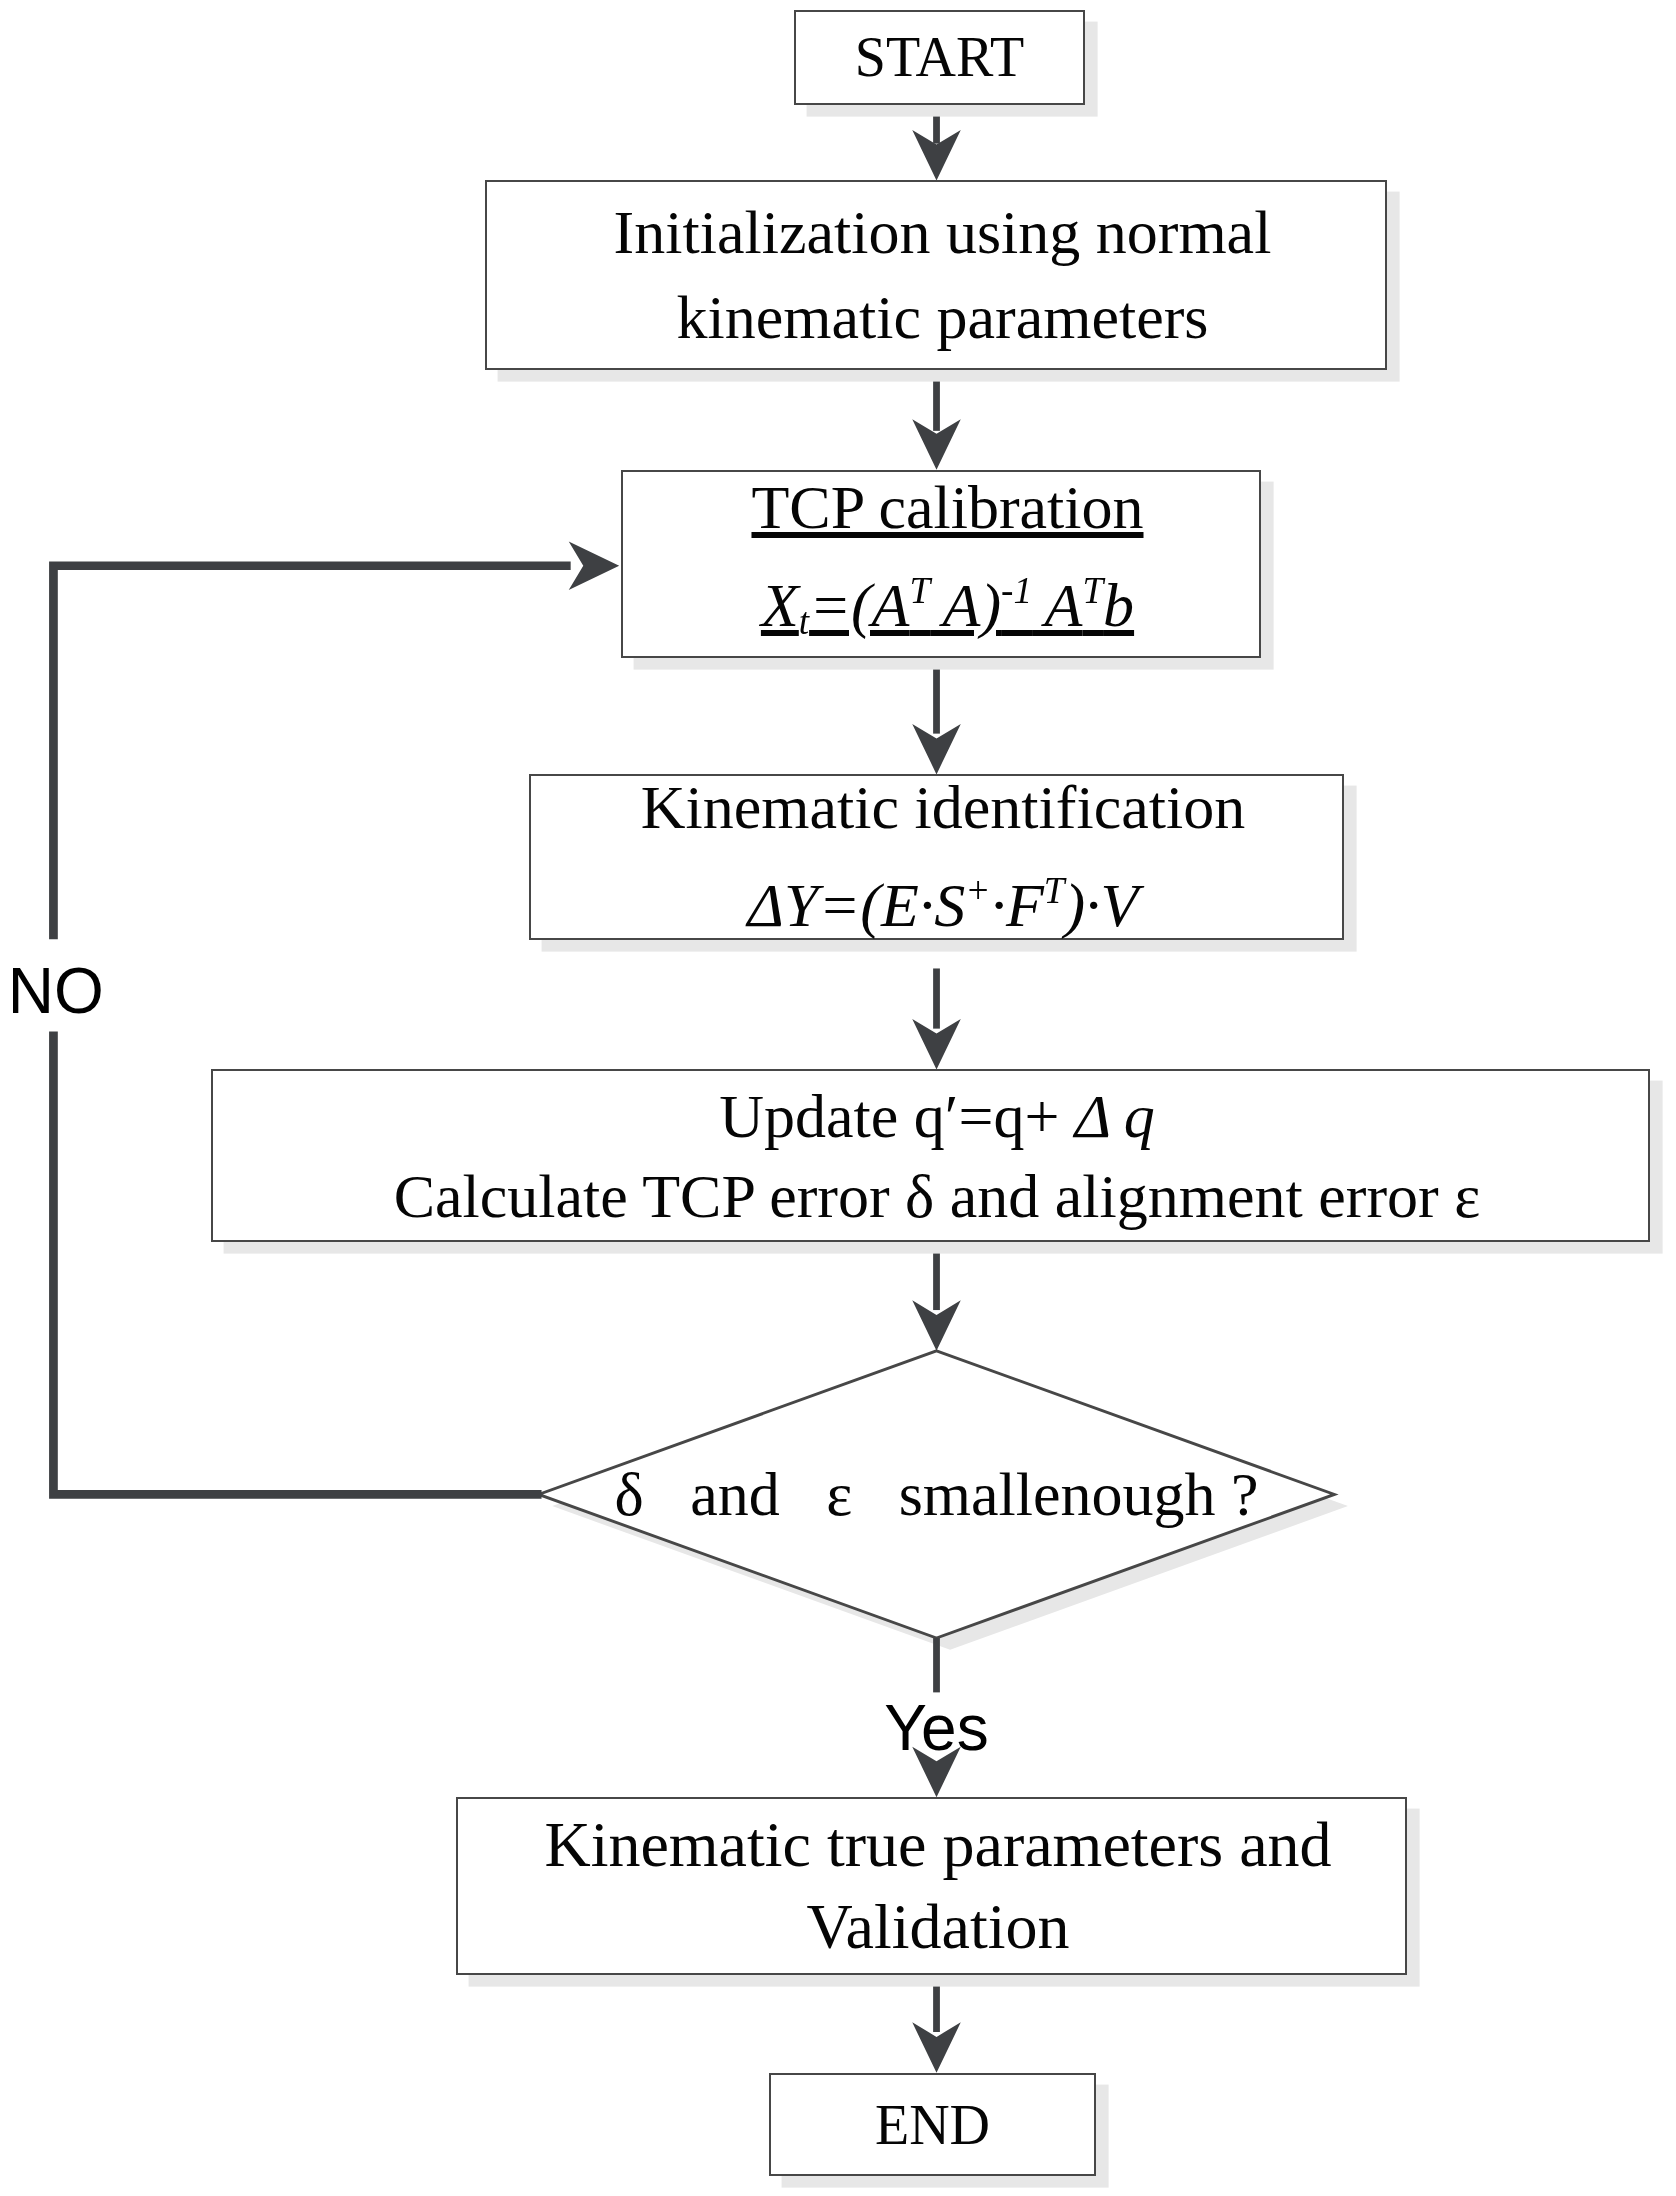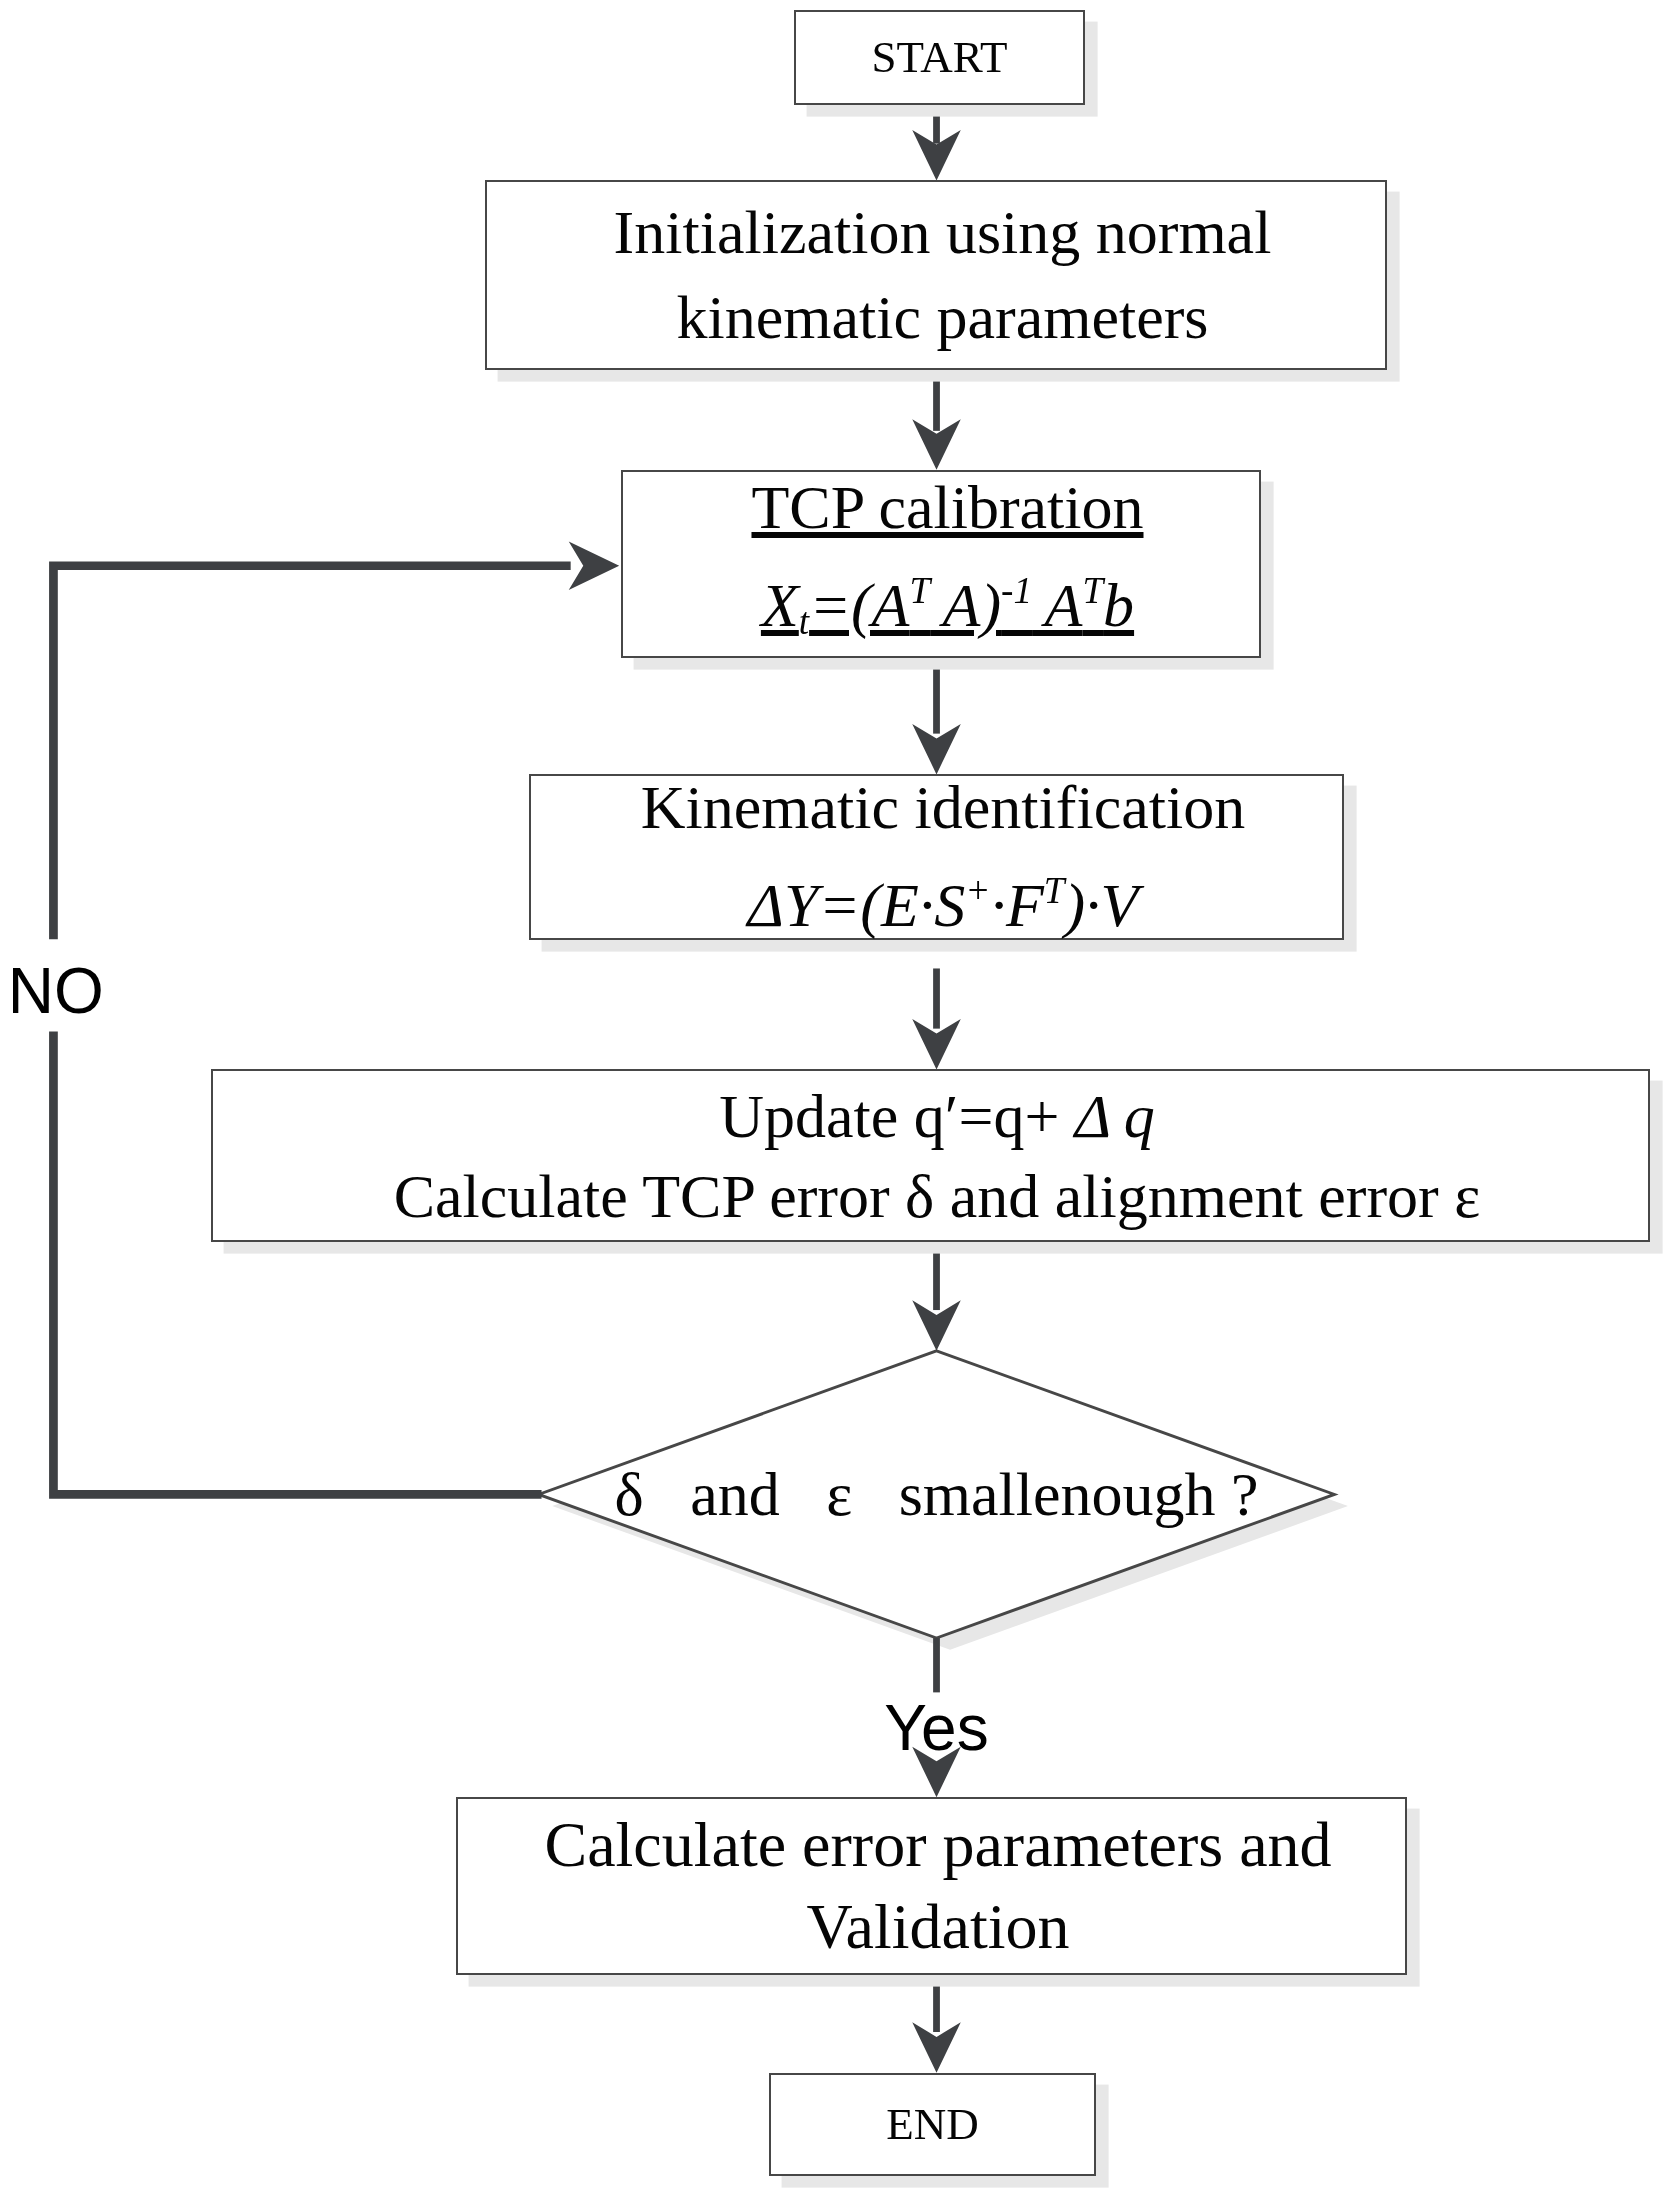--- a/index.html
+++ b/index.html
@@ -2,21 +2,21 @@
 <html><head>
 <meta charset="utf-8">
 <style>
   html,body{margin:0;padding:0;background:#ffffff;}
   #canvas{position:relative;width:1677px;height:2197px;background:#ffffff;overflow:hidden;
           font-family:"Liberation Serif","DejaVu Serif",serif;color:#050505;}
   #wires{position:absolute;left:0;top:0;width:1677px;height:2197px;}
   .node{position:absolute;background:#ffffff;border:2.9px solid #474747;
         box-shadow:12.6px 11.6px 0 0 #e7e7e7;display:flex;flex-direction:column;
         align-items:center;justify-content:center;text-align:center;box-sizing:border-box;}
-  .terminal{font-size:45px;line-height:1;}
+  .terminal{font-size:56px;line-height:1;}
   .proc{font-size:62px;padding-left:13px;}
   .ln{display:block;white-space:nowrap;}
   .lh88 .ln{line-height:85px;}
   .lh86 .ln{line-height:83px;}
   .lh82 .ln{line-height:80px;}
   .lh84 .ln{line-height:82px;font-size:64px;}
   .it{font-style:italic;}
   .sup{font-size:0.60em;vertical-align:0.62em;}
   .sub{font-size:0.60em;vertical-align:-0.20em;}
   .diamond-text{position:absolute;left:558px;top:1370px;width:757px;height:248px;
@@ -94,21 +94,21 @@
   <div class="diamond-text">
     <span class="ln"></span>
     <span class="ln">δ  and  ε  small</span>
     <span class="ln">enough ?</span>
   </div>
 
   <div id="no-label" class="edge-label">NO</div>
   <div id="yes-label" class="edge-label">Yes</div>
 
   <div class="node proc lh84" style="left:456px;top:1797px;width:951px;height:178px;">
-    <span class="ln">Calculate error parameters and</span>
+    <span class="ln">Kinematic true parameters and</span>
     <span class="ln">Validation</span>
   </div>
 
   <div class="node terminal" style="left:769px;top:2073px;width:327px;height:103px;">
     <span class="ln">END</span>
   </div>
 
 </div>
 
 

